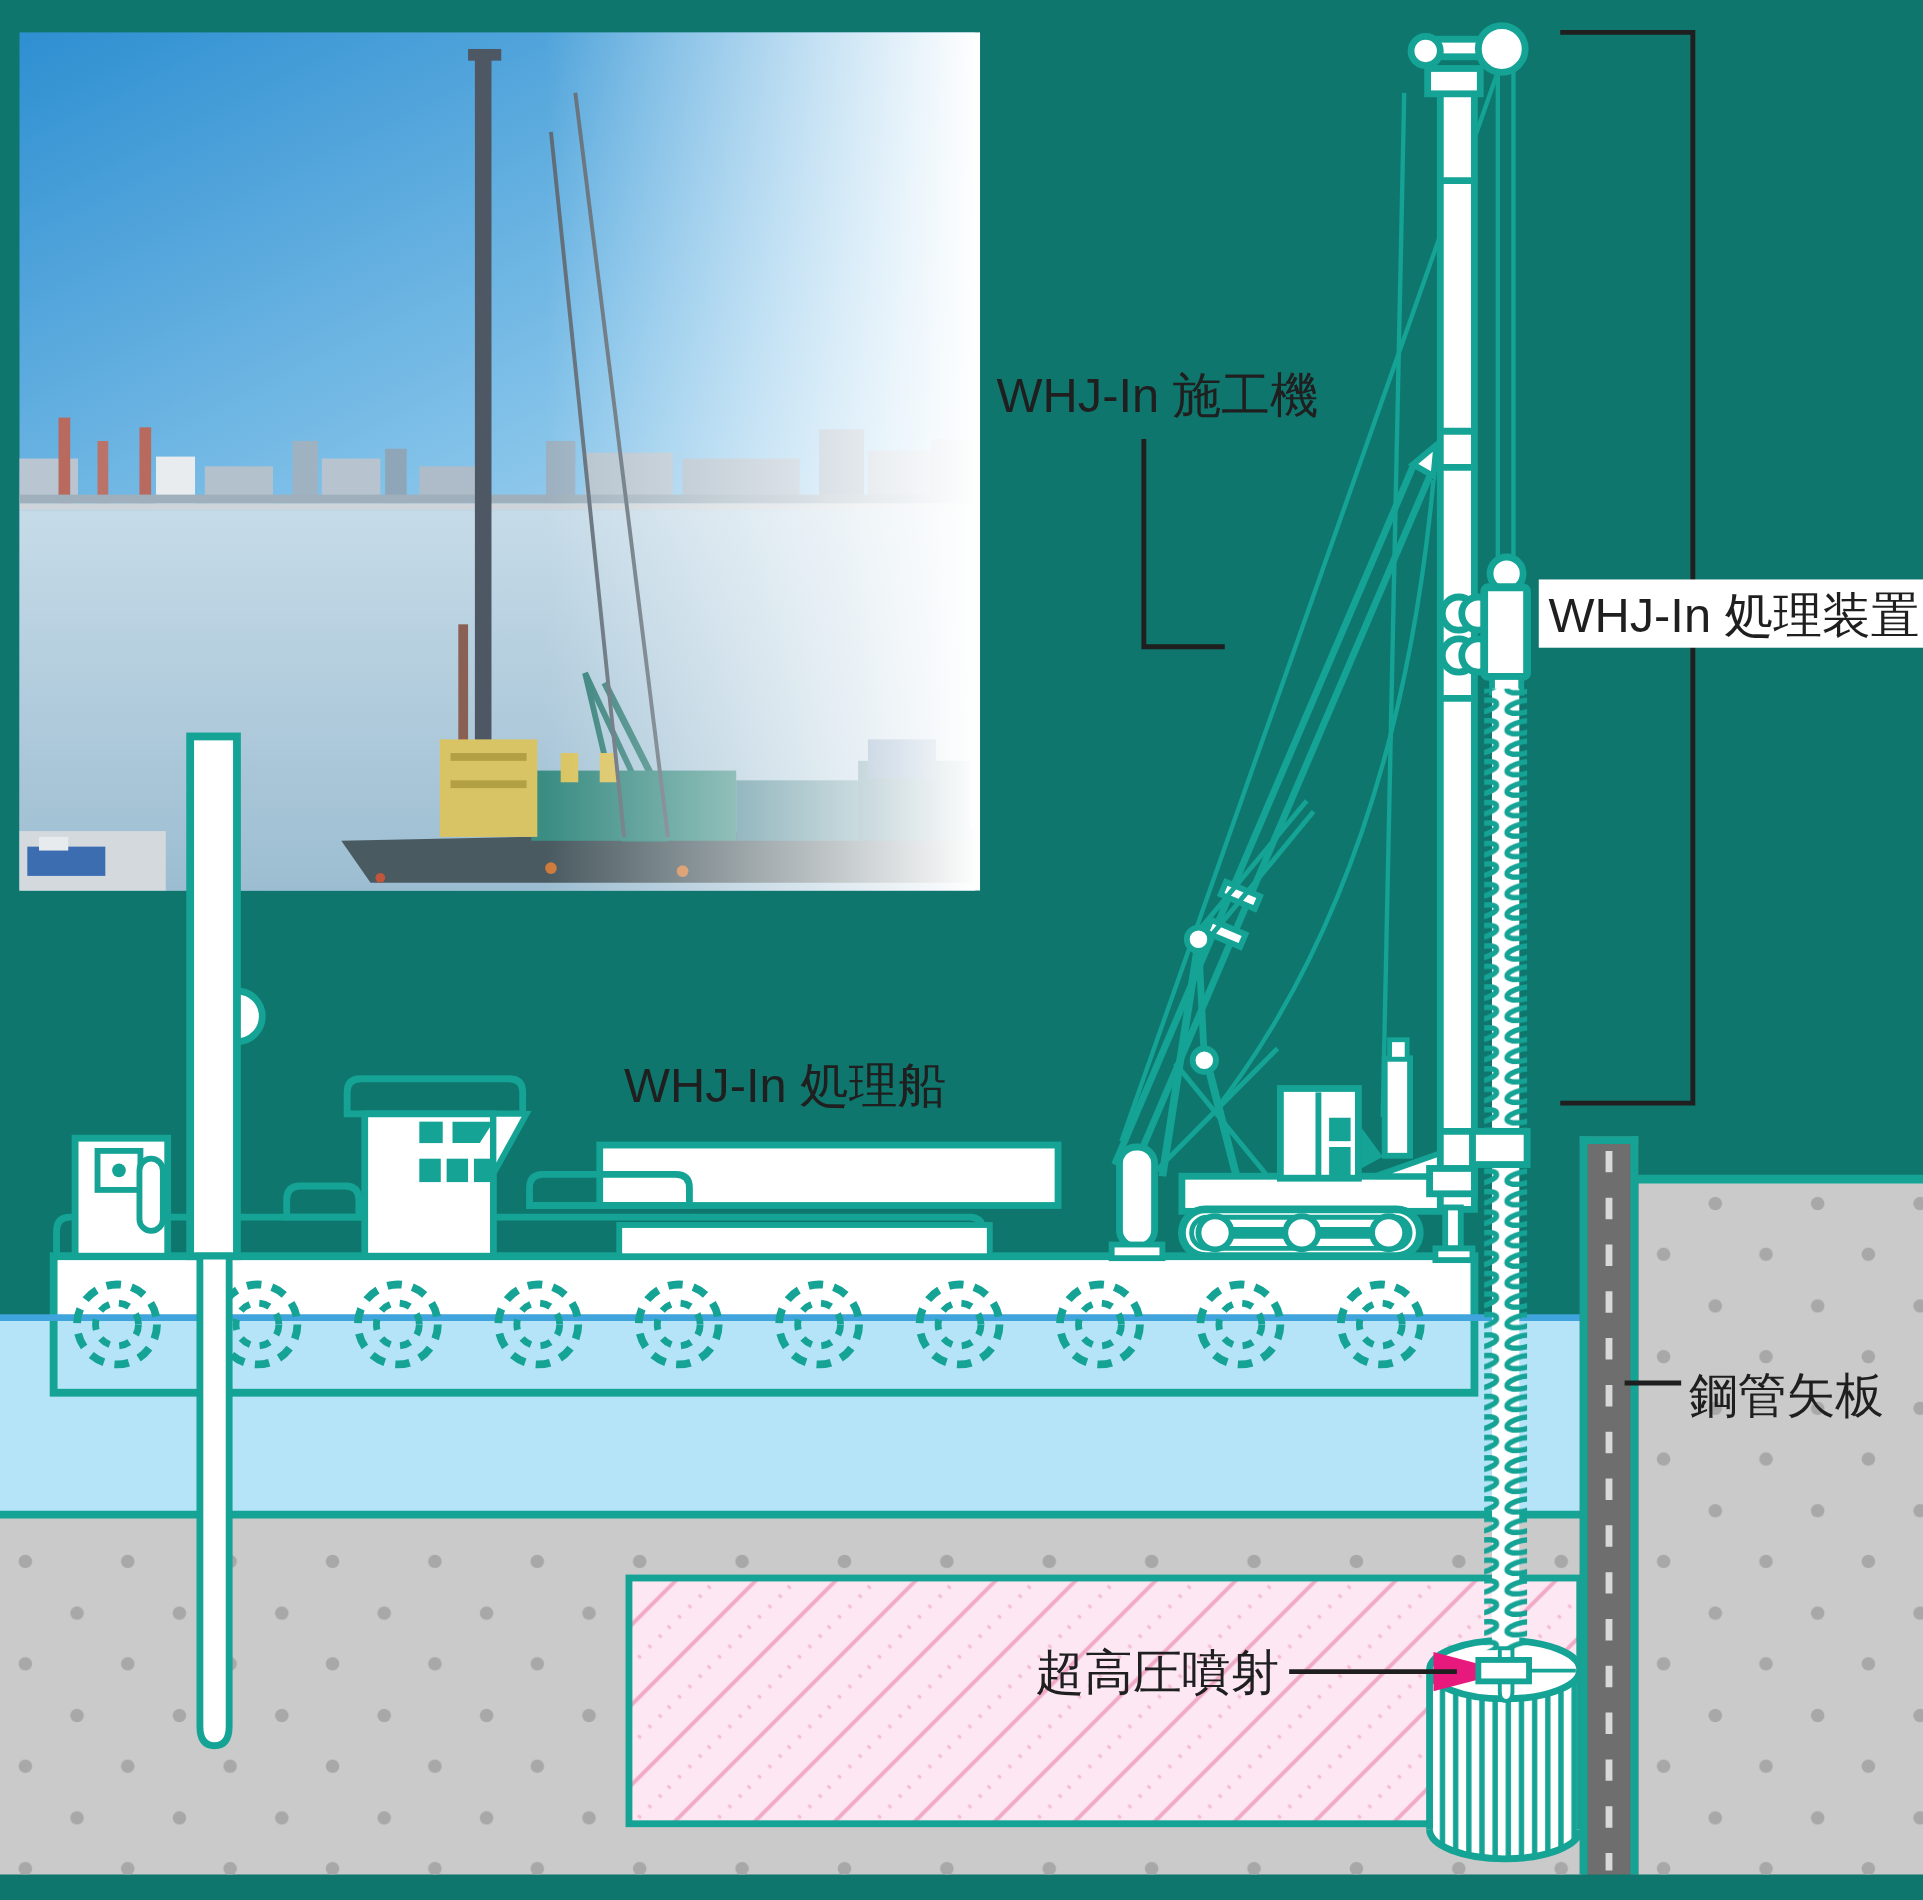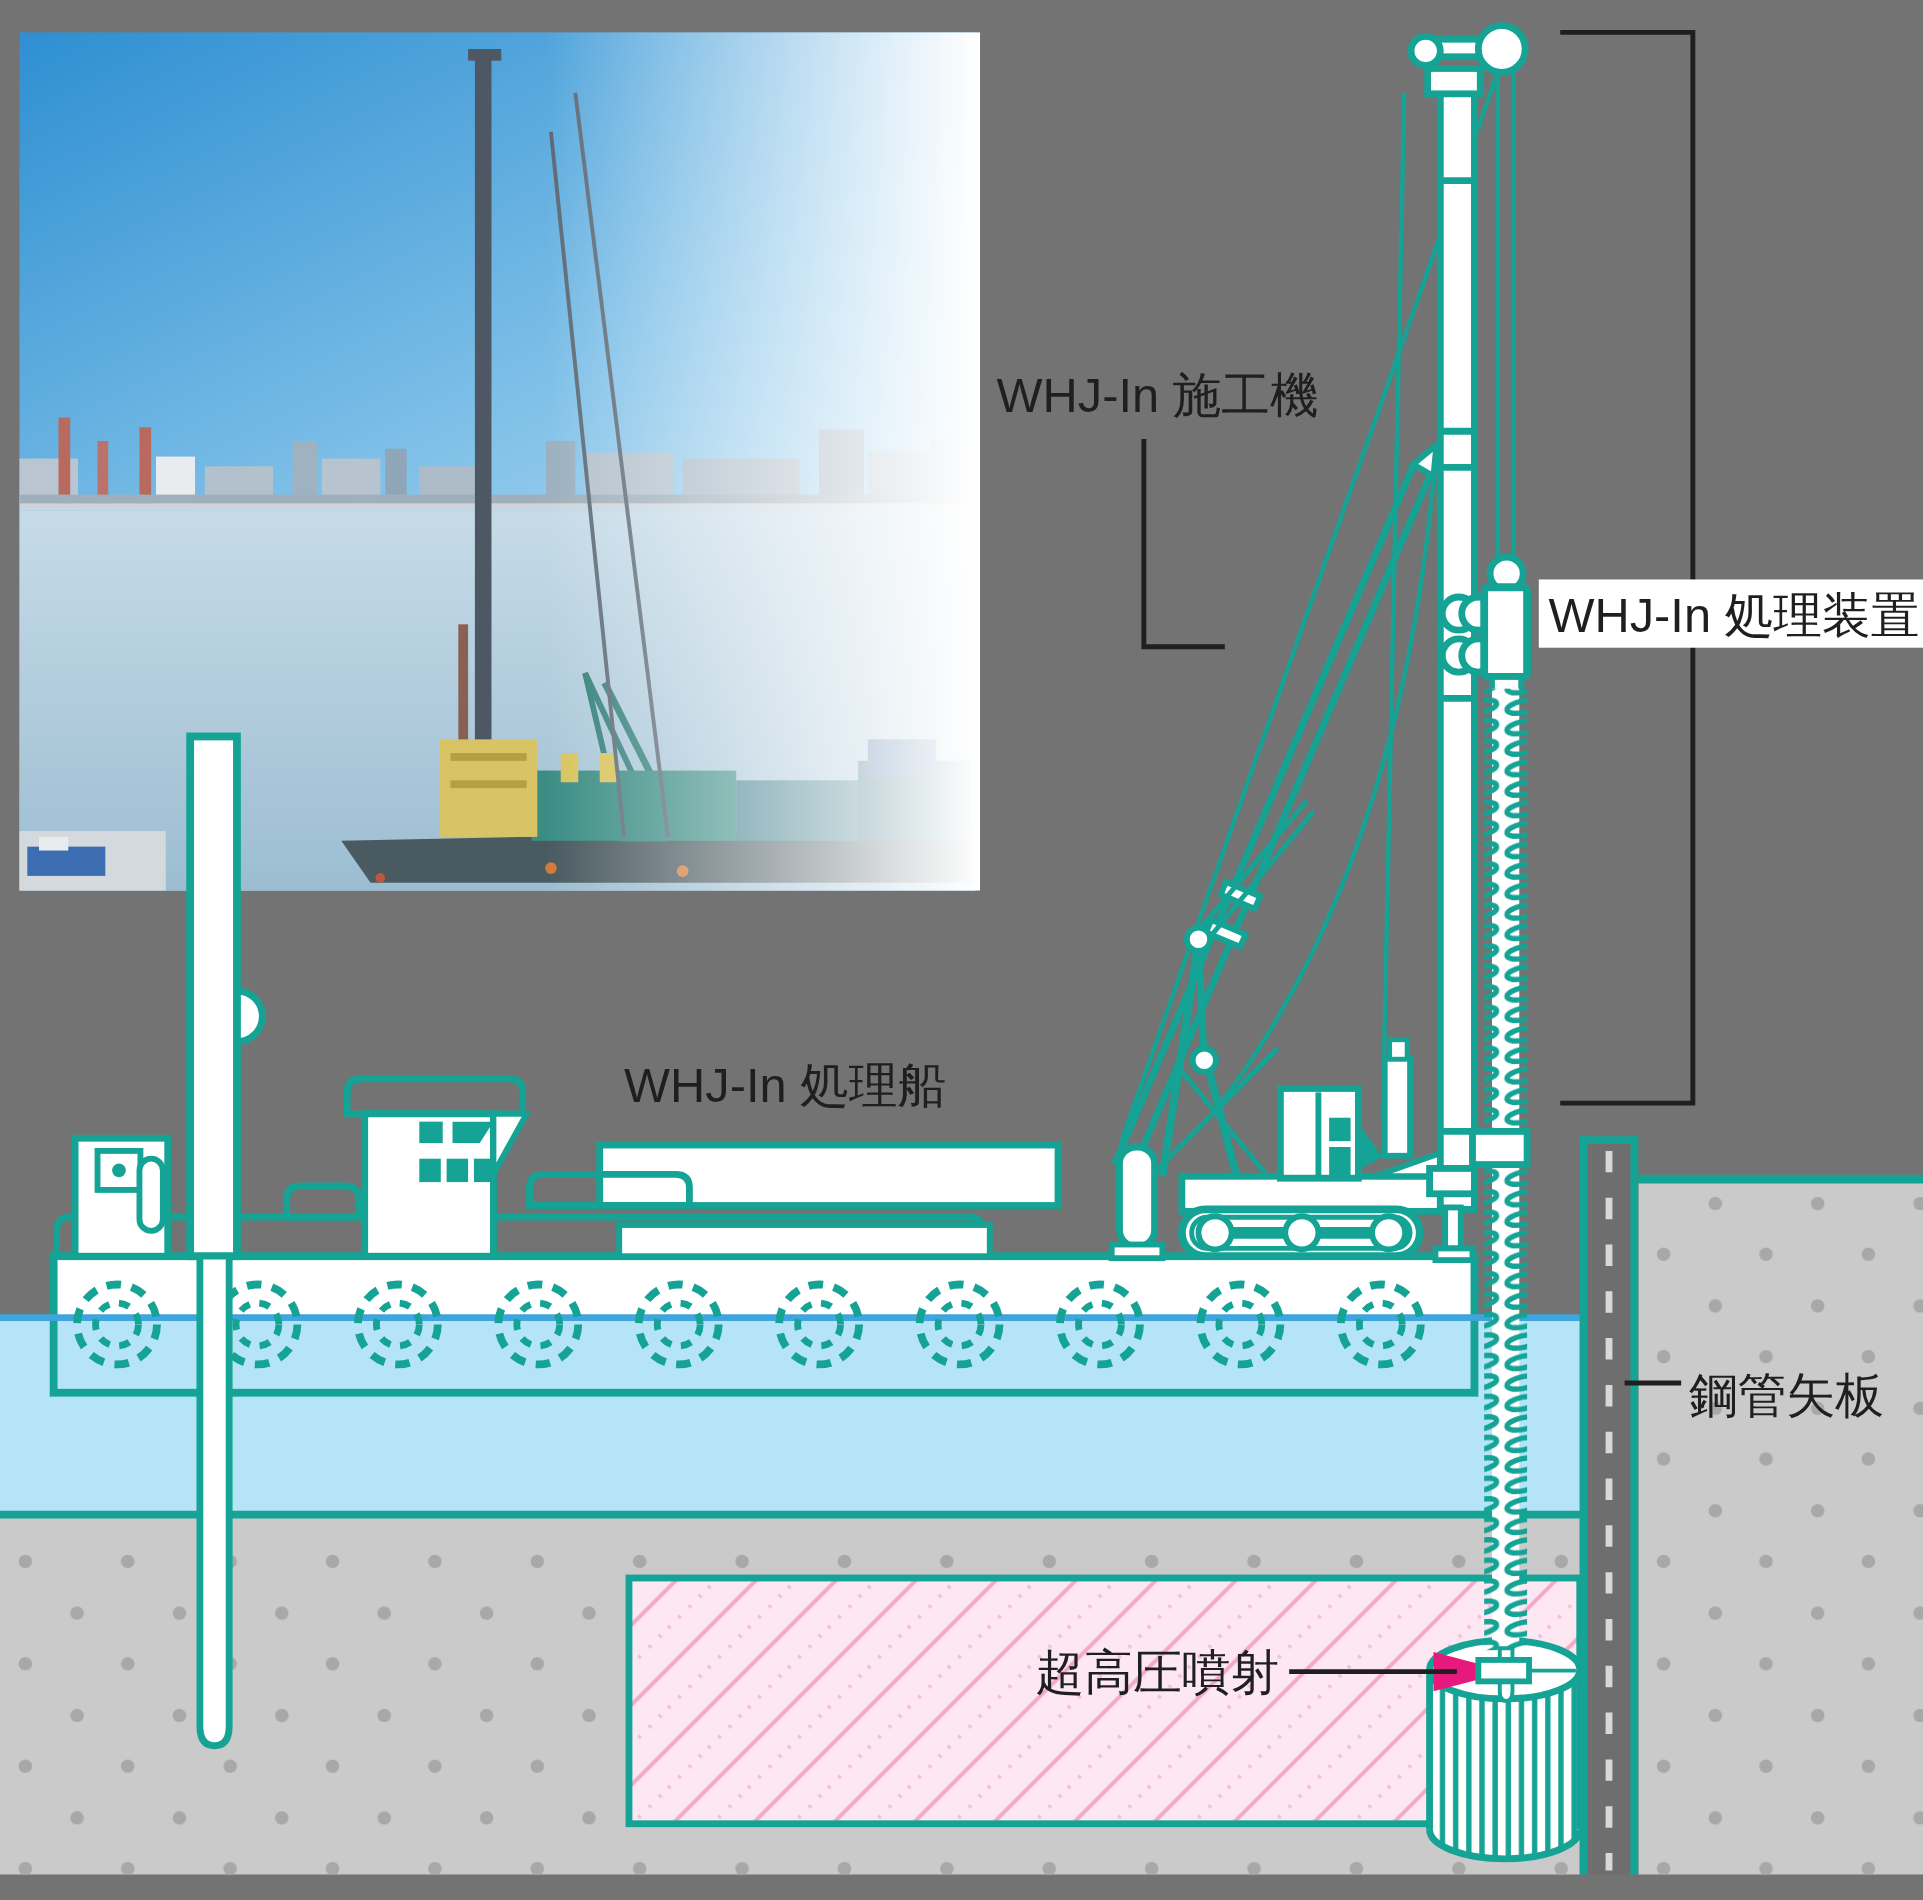--- a/index.html
+++ b/index.html
@@ -1,16 +1,16 @@
 <!DOCTYPE html>
 <html><head>
 <meta charset="utf-8">
 <style>
   html,body{margin:0;padding:0;background:#ffffff;}
-  .page{position:relative;width:1923px;height:1901px;background:#737373;overflow:hidden;
+  .page{position:relative;width:1923px;height:1901px;background:#0f766e;overflow:hidden;
         font-family:"Liberation Sans", sans-serif;}
   svg{display:block}
   .tl{stroke:#14A394;fill:none;}
   .wf{fill:#ffffff;stroke:#14A394;}
   .tf{fill:#14A394;stroke:none;}
   .thin{stroke-width:4.5;}
   .s5{stroke-width:5;} .s6{stroke-width:6;} .s7{stroke-width:7;} .s8{stroke-width:8;}
   .blk{stroke:#1f1f1f;fill:none;stroke-width:5;}
   text.lbl{font-family:"Liberation Sans", sans-serif;font-size:50px;fill:#1f1f1f;}
 </style>

